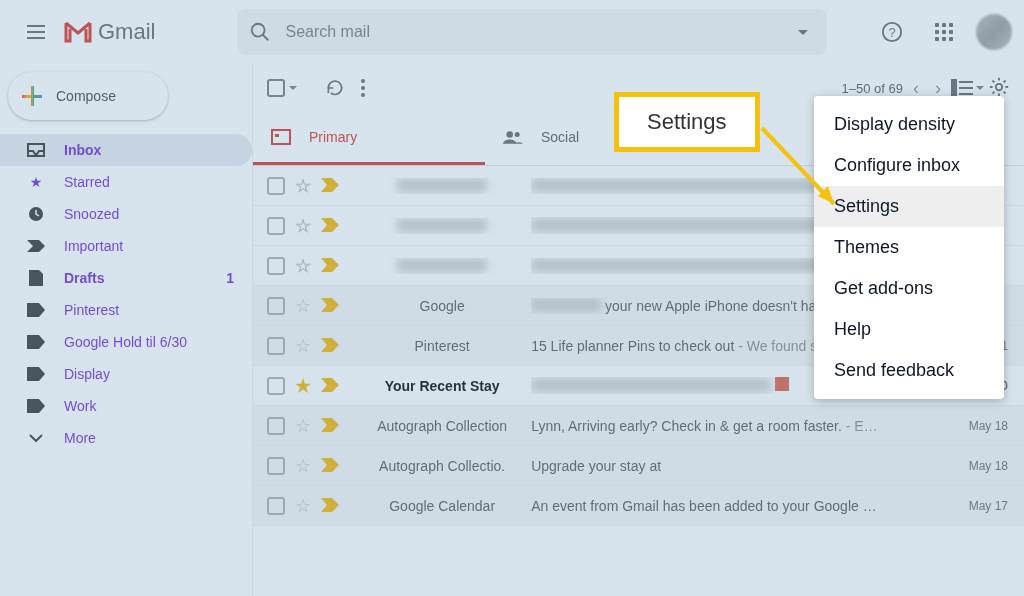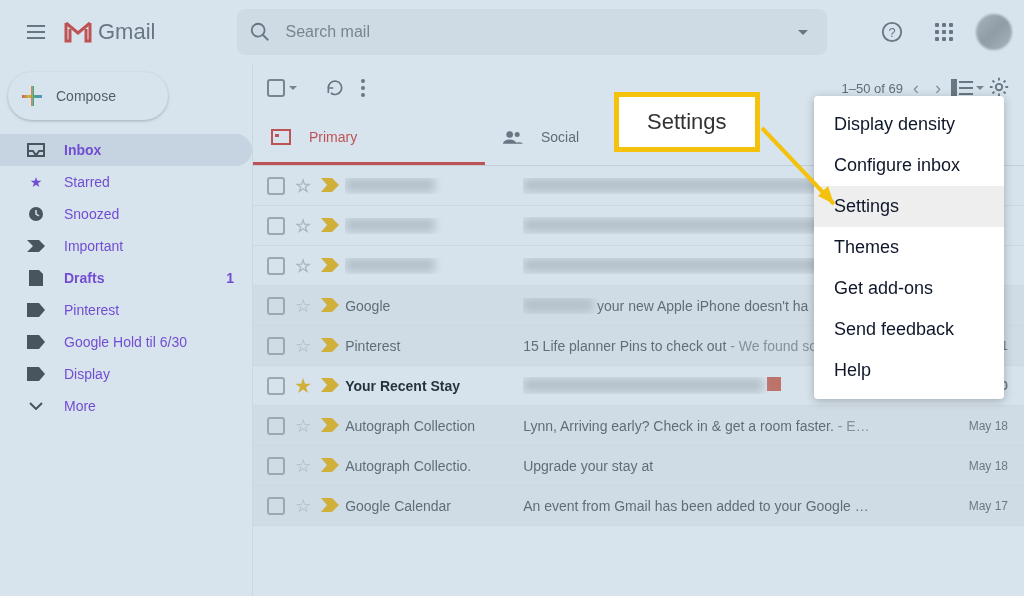--- a/index.html
+++ b/index.html
@@ -58,21 +58,21 @@
 .tab .ticon { width:20px; height:20px; }
 
 .rows { }
 .row { height:40px; display:flex; align-items:center; padding:0 14px; border-bottom:1px solid #eee; font-size:14px; position:relative; }
 .row.unread { background:#fefefe; font-weight:bold; }
 .row.read { background:#f4f4f4; color:#555; }
 .row .chk { width:18px; height:18px; border:2px solid #aaa; border-radius:3px; cursor:pointer; }
 .star { margin-left:10px; color:#bbb; cursor:pointer; font-size:18px; }
 .star.gold { color:#f4b400; }
 .imp { margin-left:10px; width:16px; height:16px; }
-.sender { margin-left:8px; width:178px; white-space:nowrap; overflow:hidden; text-overflow:ellipsis; }
+.sender { margin-left:16px; width:178px; white-space:nowrap; overflow:hidden; text-overflow:ellipsis;text-align:center; }
 .subject { flex:1; white-space:nowrap; overflow:hidden; text-overflow:ellipsis; }
 .preview { font-weight:normal; color:#888; }
 .date { width:55px; text-align:right; font-size:12px; color:#666; padding-right:2px; }
 .blur { filter:blur(4px); background:#ccc; color:transparent; border-radius:3px; display:inline-block; }
 .blur.b1 { width:90px; height:14px; }
 .blur.b2 { width:70px; height:14px; }
 .sq { width:14px; height:14px; display:inline-block; margin-right:4px; }
 .sq.blue { background:#4a76d6; }
 .sq.red { background:#d95c44; }
 
@@ -195,20 +195,28 @@
           </span>
           <span>Google Hold til 6/30</span>
         </div>
       <div class="nav-item">
           <span class="ni">
             <svg width="18" height="14" viewBox="0 0 18 14">
               <path d="M0 0 H12 L18 7 L12 14 H0 Z" fill="#333"></path>
             </svg>
           </span>
           <span>Display</span>
+        </div>
+      <div class="nav-item">
+          <span class="ni">
+            <svg width="18" height="14" viewBox="0 0 18 14">
+              <path d="M0 0 H12 L18 7 L12 14 H0 Z" fill="#333"></path>
+            </svg>
+          </span>
+          <span>Work</span>
         </div>
       <div class="nav-item">
           <span class="ni">
             <svg width="14" height="8" viewBox="0 0 14 8">
               <path d="M1 1 L7 7 L13 1" fill="none" stroke="#333" stroke-width="2"></path>
             </svg>
           </span>
           <span>More</span>
         </div>
     </div>
@@ -360,22 +368,22 @@
       </div>
   </div>
 </div>
 
 <div class="menu">
   <div class="menu-item">Display density</div>
   <div class="menu-item">Configure inbox</div>
   <div class="menu-item hl">Settings</div>
   <div class="menu-item">Themes</div>
   <div class="menu-item">Get add-ons</div>
+  <div class="menu-item">Help</div>
   <div class="menu-item">Send feedback</div>
-  <div class="menu-item">Help</div>
 </div>
 
 <div class="callout"><span>Settings</span></div>
 <svg class="arrow-svg" width="100" height="110">
   <line x1="6" y1="16" x2="78" y2="92" stroke="#f4c20d" stroke-width="4"></line>
   <polygon points="78,92 62,84 72,74" fill="#f4c20d"></polygon>
 </svg>
 
 <div class="overlay"></div>
 

